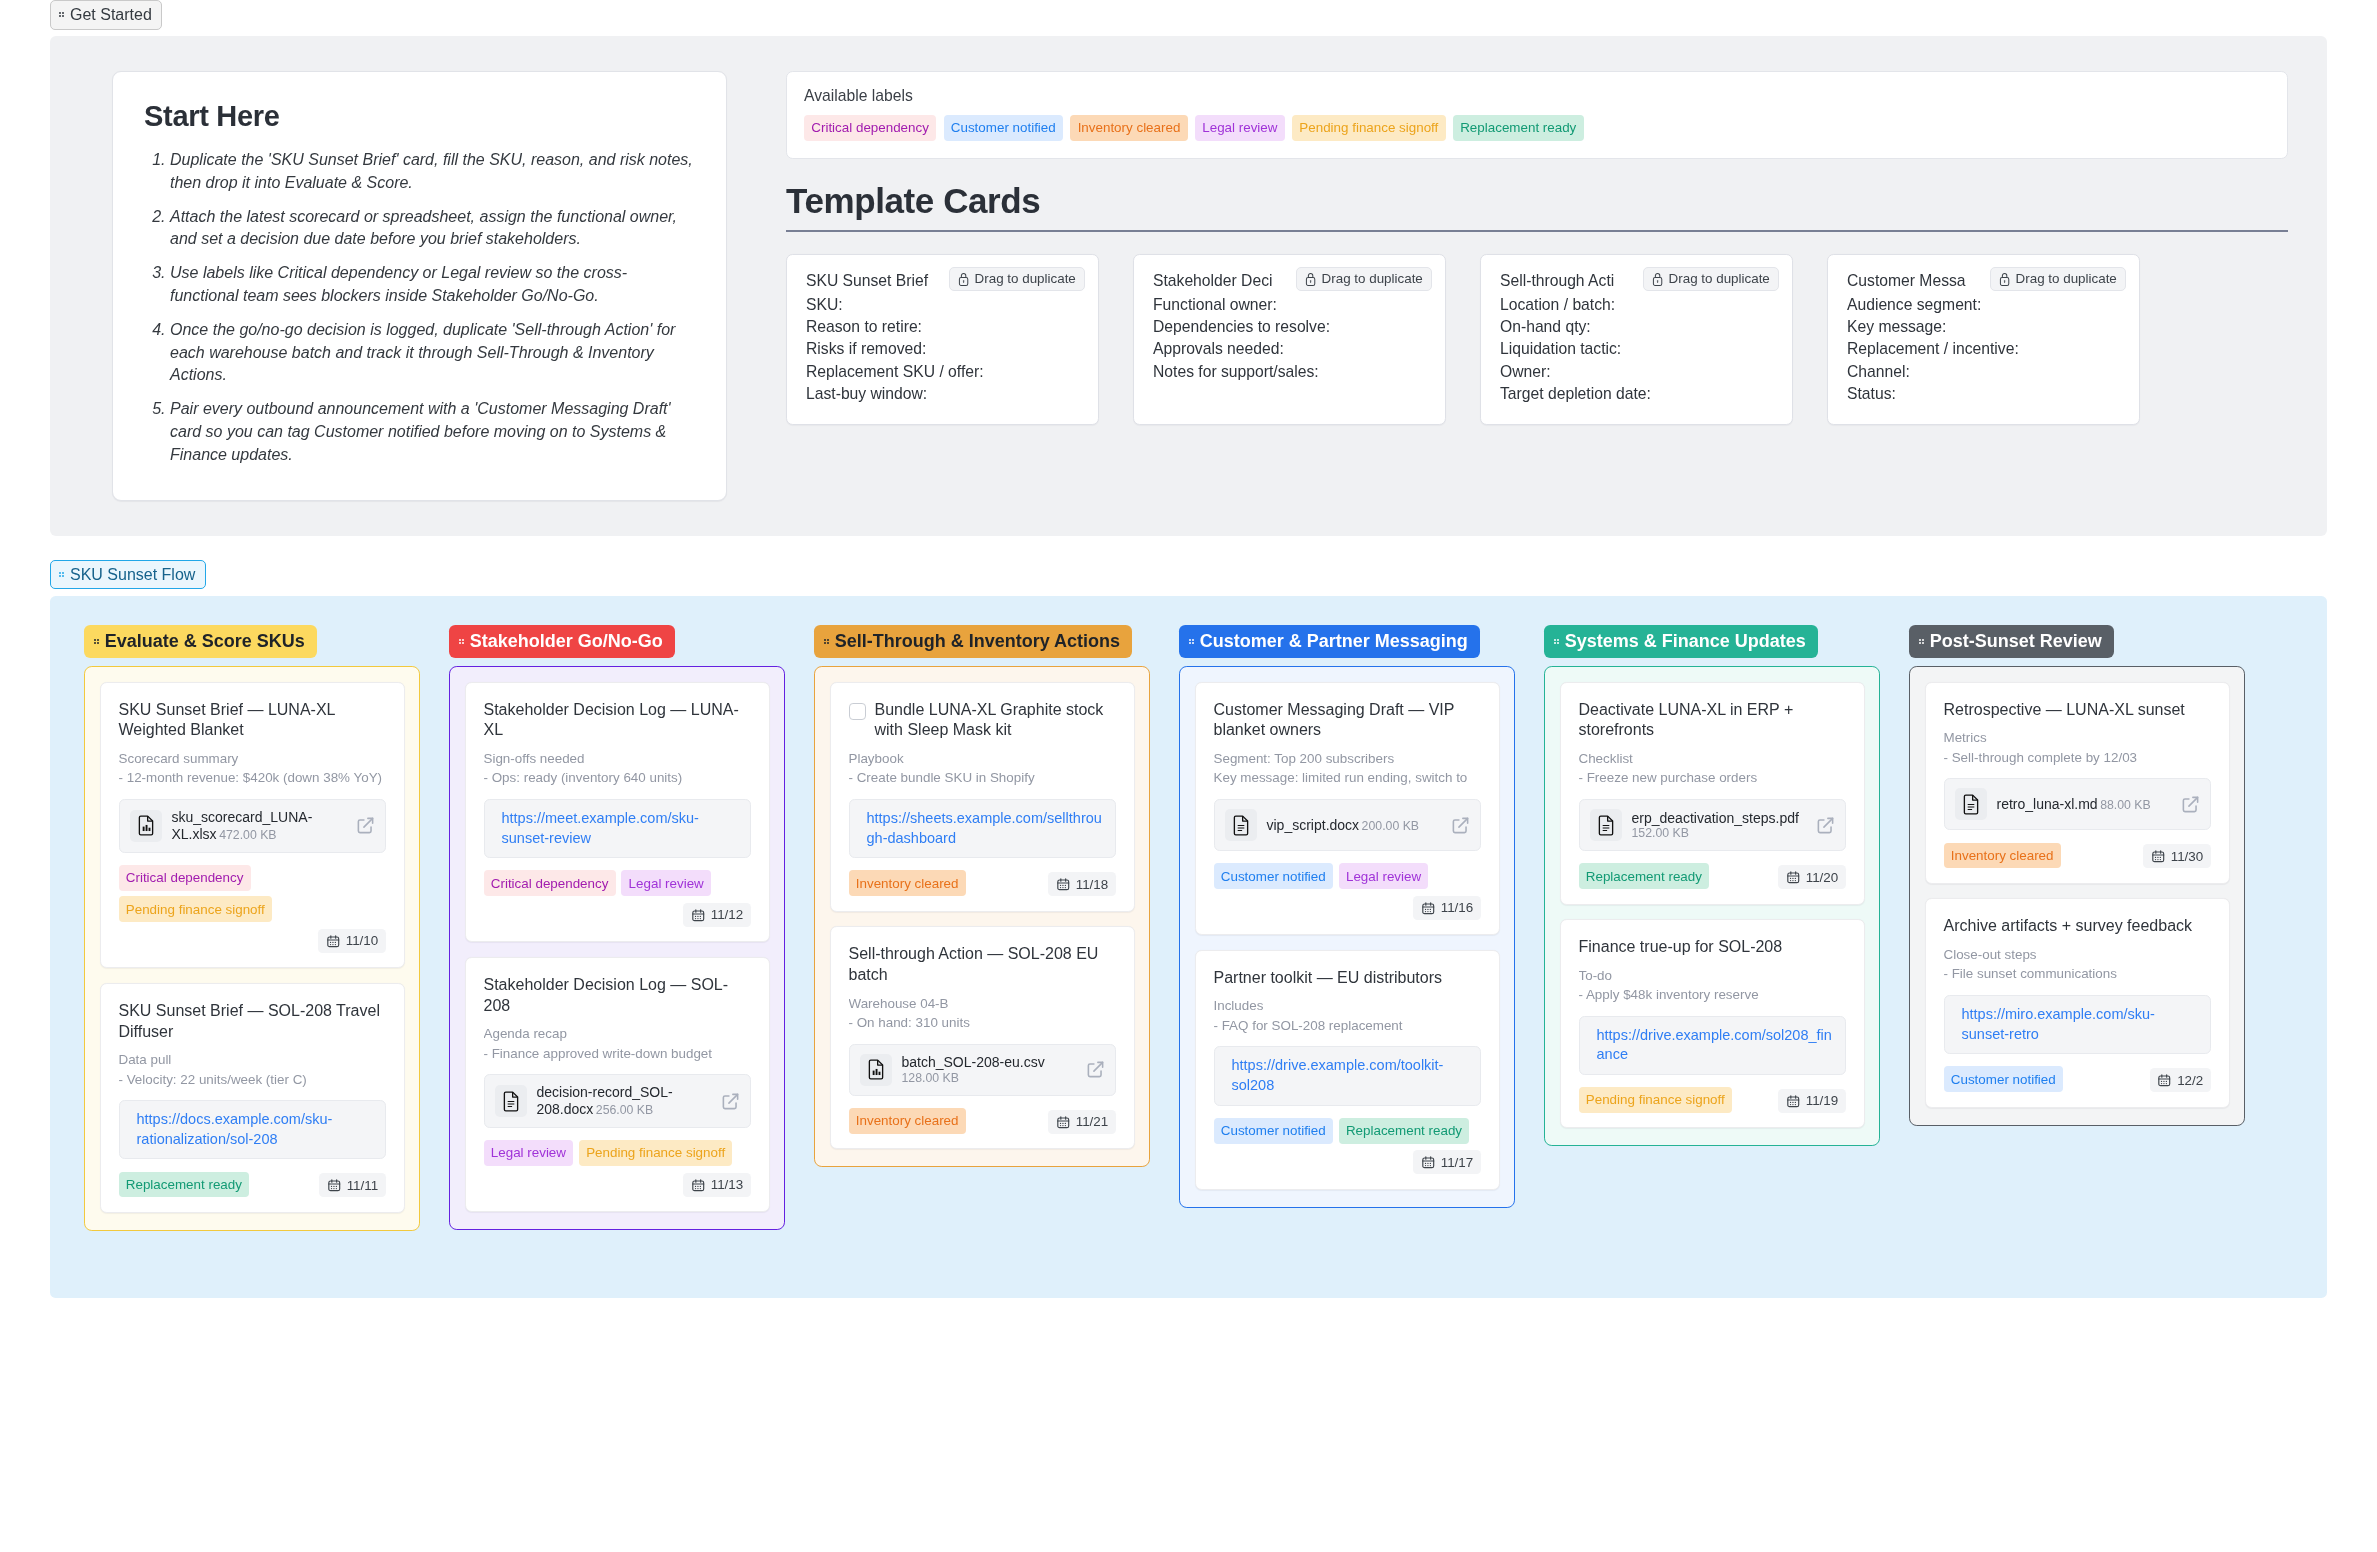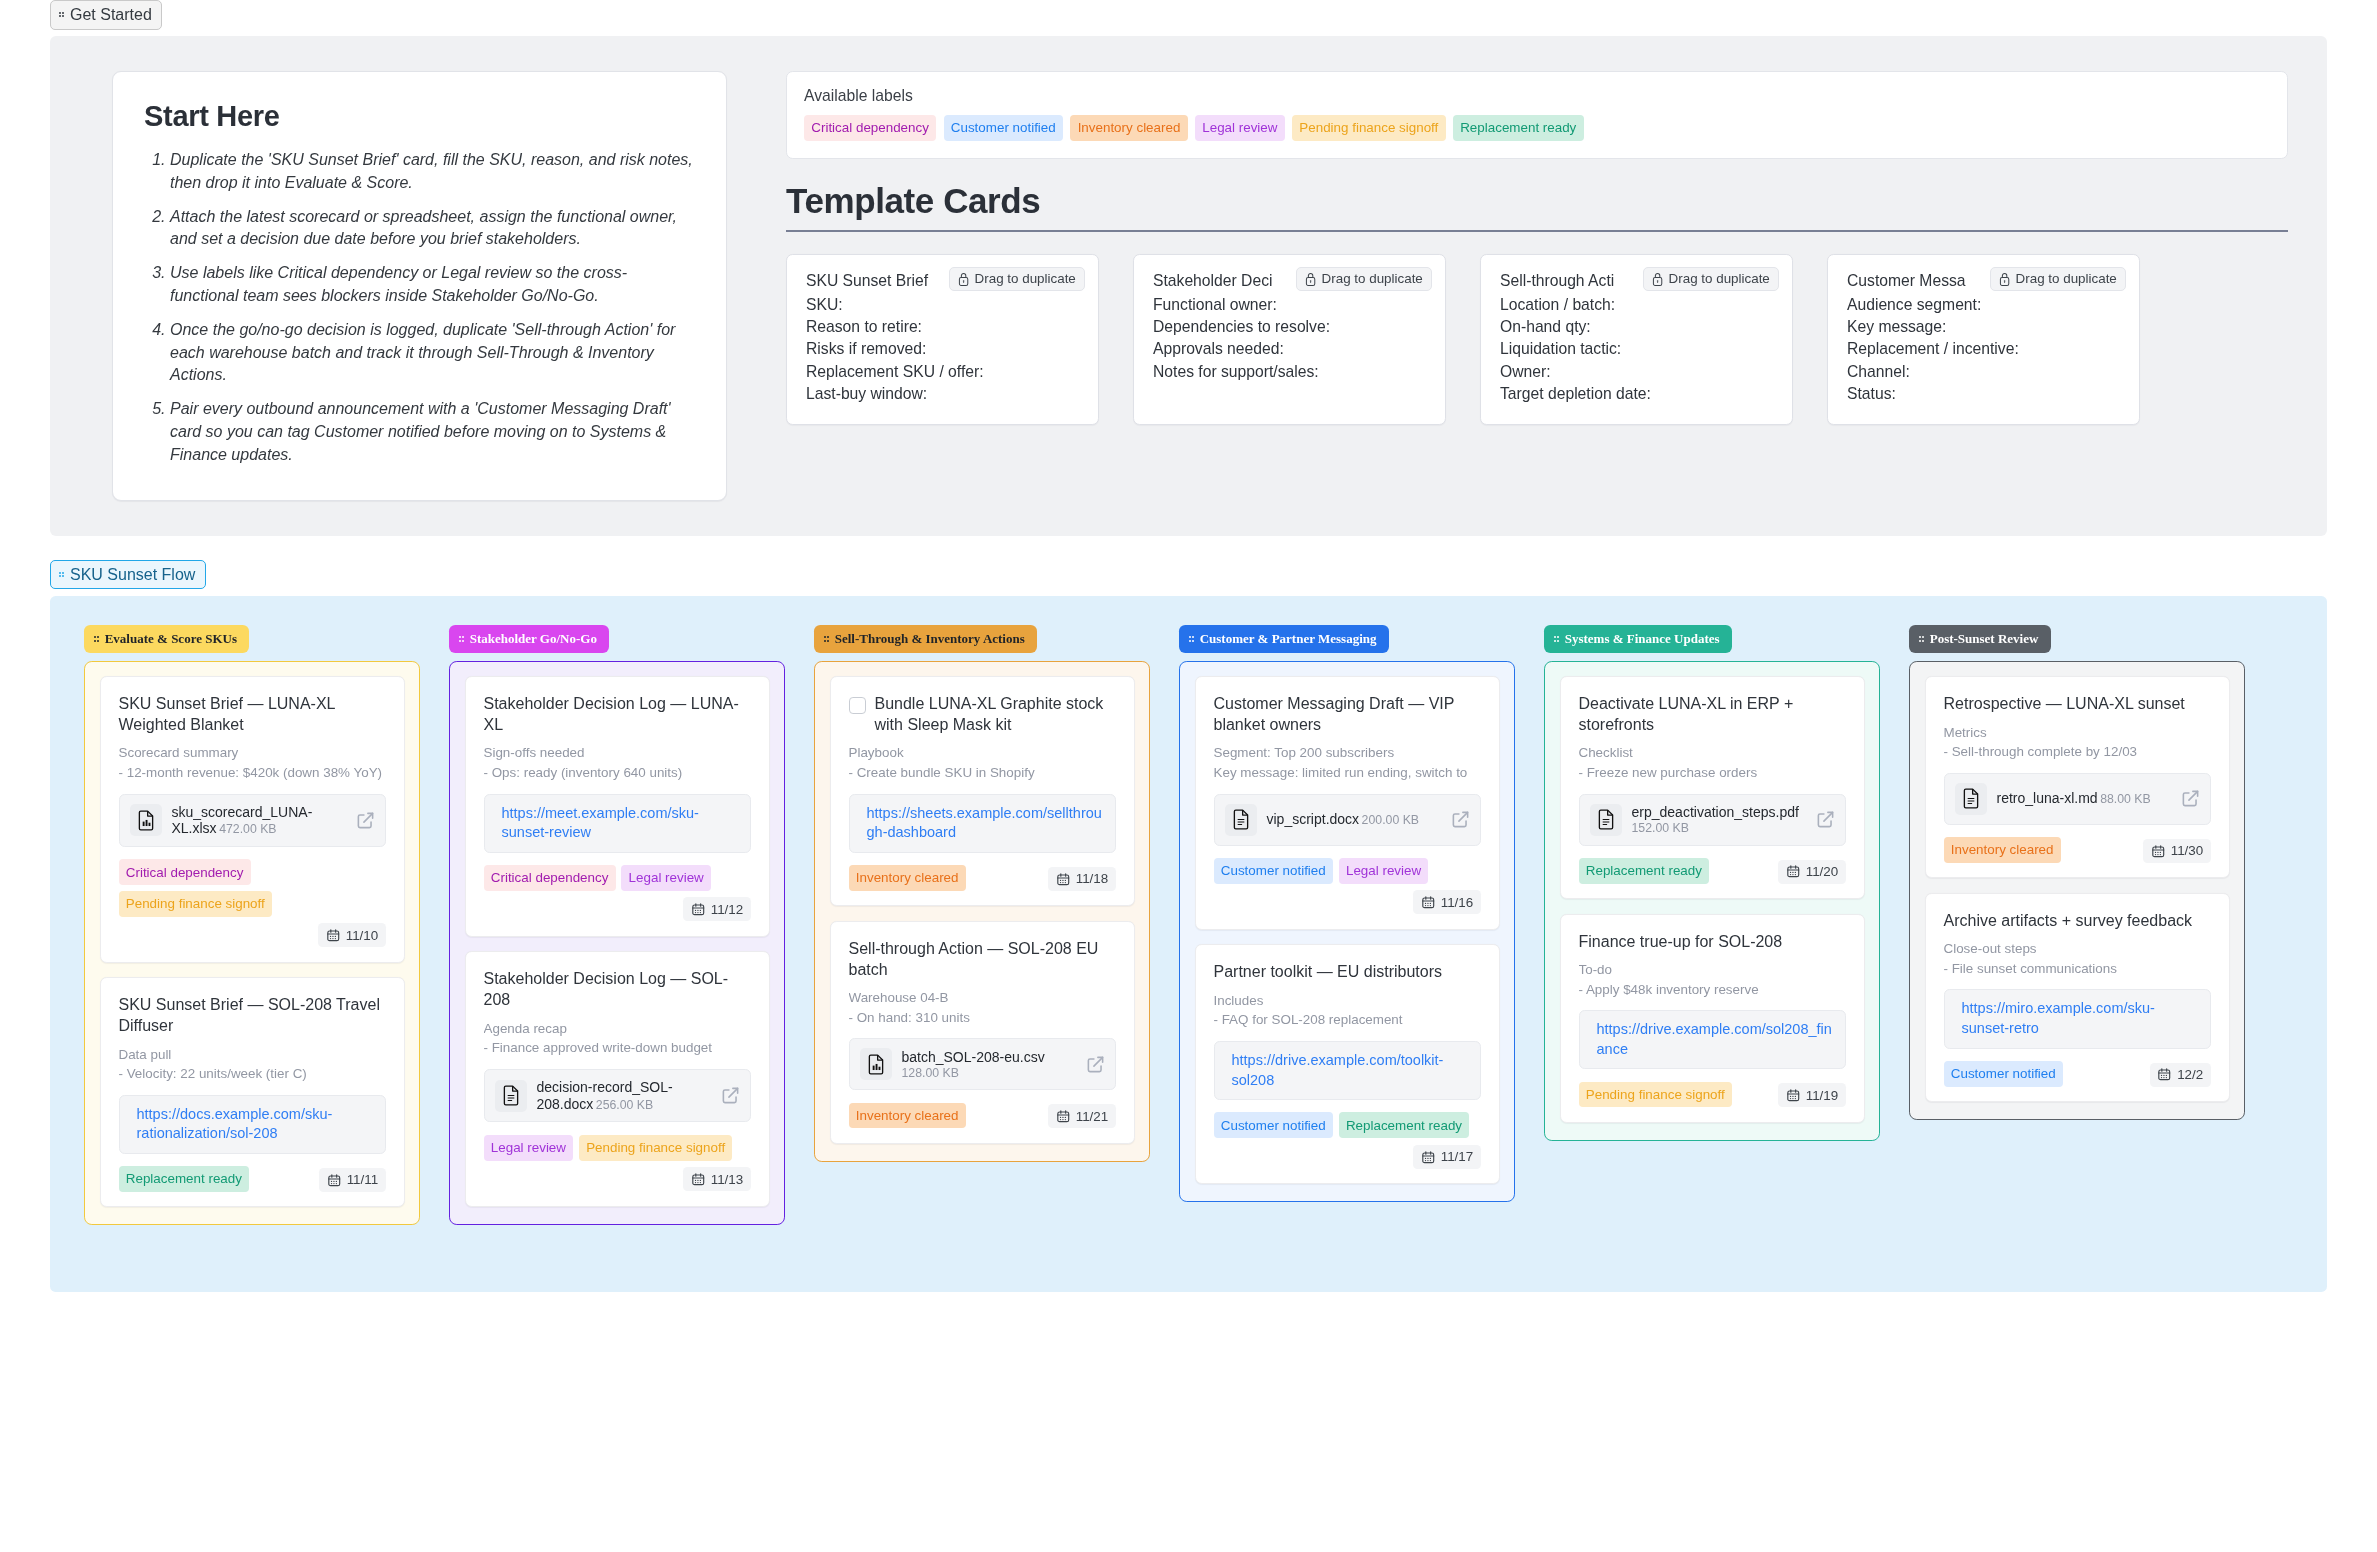--- a/index.html
+++ b/index.html
@@ -182,29 +182,28 @@
     padding: 29px 34px 67px 34px;
     display: flex;
     gap: 29px;
     align-items: flex-start;
   }
   .column { flex: 0 0 336px; }
 
   .col-head {
     display: inline-flex;
     align-items: center;
-    font-size: 13px;
+    font-size: 18px;
     font-weight: 700;
     padding: 6.7px 12.3px 6.7px 9px;
     border-radius: 6.2px;
     margin-bottom: 7.8px;
     line-height: 1.1;
     max-width: 336px;
     white-space: nowrap;
-    font-family: Liberation Serif, serif;
   }
 
   .col-body {
     background: rgba(255,255,255,.55);
     border: 1.7px solid #dcdcdc;
     border-radius: 7.8px;
     padding: 14.5px 14.5px 17px 14.5px;
     display: flex;
     flex-direction: column;
     gap: 14.5px;
@@ -517,21 +516,21 @@
   <rect x="3" y="5" width="18" height="16" rx="3"></rect>
   <path d="M3 10h18M8 3v4M16 3v4"></path>
   <path d="M7.5 14h.01M11.5 14h.01M15.5 14h.01M7.5 17.5h.01M11.5 17.5h.01M15.5 17.5h.01" stroke-width="2.2"></path>
                 </svg>
               </span>
       <span>11/11</span>
             </span>
           </div>
         </div>
       </div></div>
-    <div class="column"><div class="col-head" style="background: #d946ef; color: rgb(255, 255, 255);">
+    <div class="column"><div class="col-head" style="background: #ef4444; color: rgb(255, 255, 255);">
         <span class="drag-dots ">
           <i></i>
           <i></i>
           <i></i>
           <i></i>
         </span>
         <span>Stakeholder Go/No-Go</span>
       </div><div class="col-body" style="border-color: rgb(100, 33, 224); background: rgb(242, 238, 252);">
         <div class="task">
           <div class="task-head">

